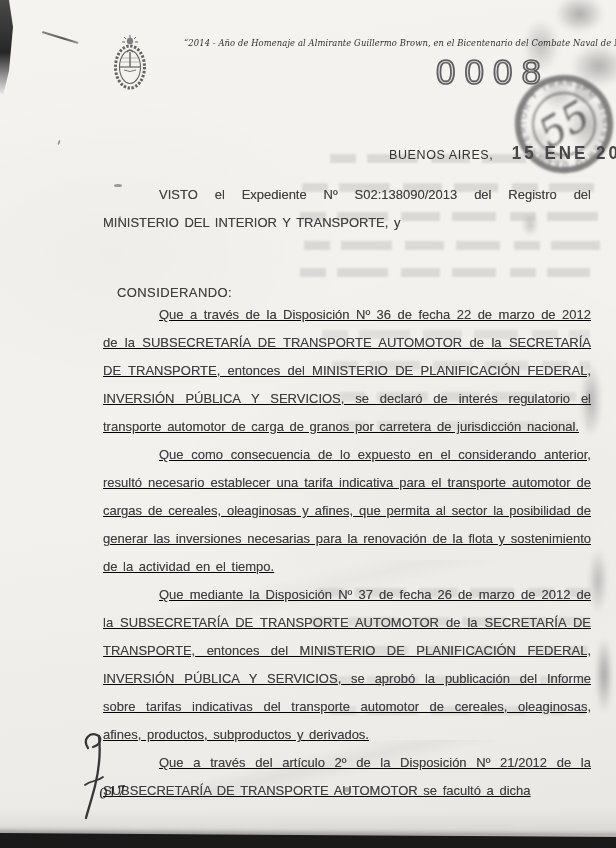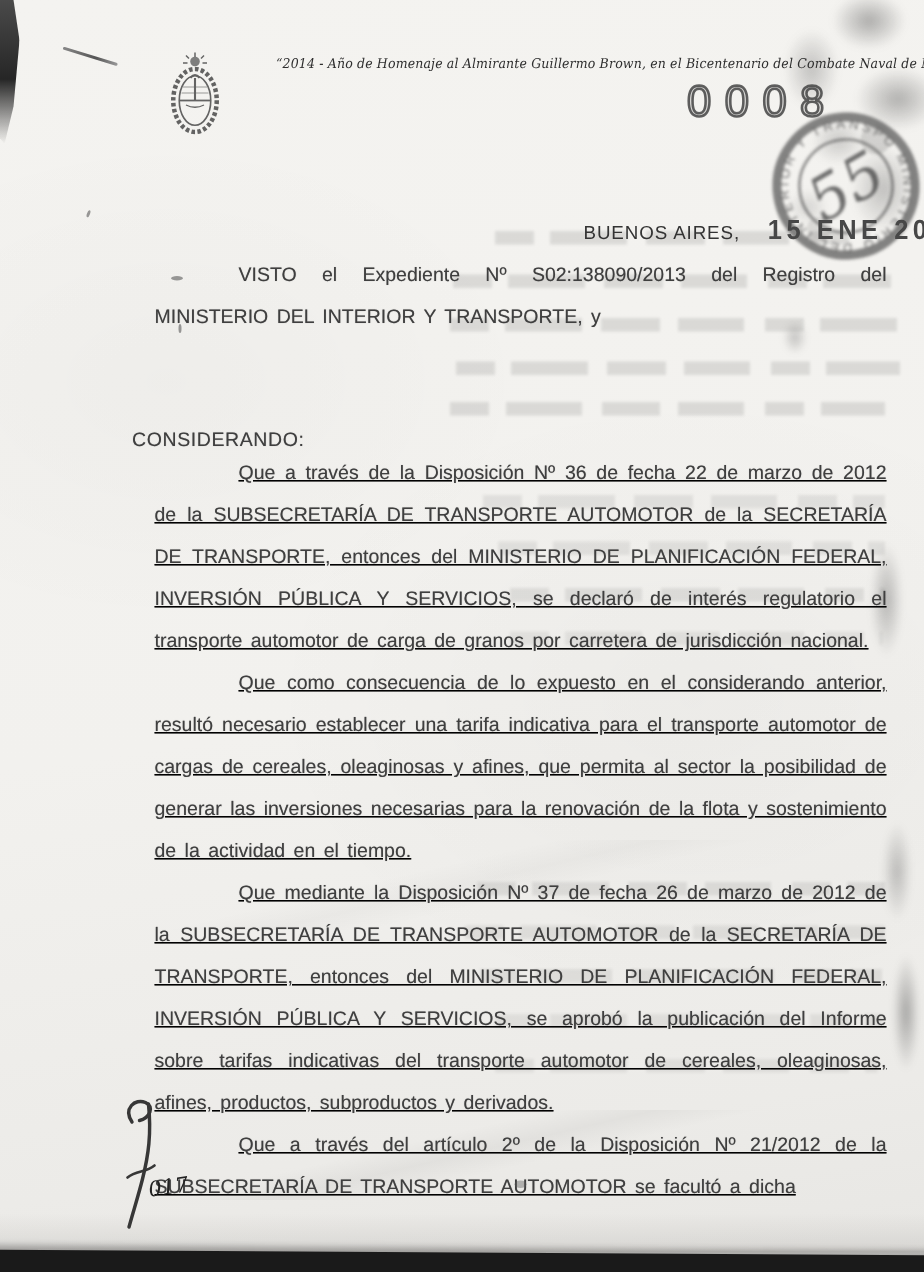--- a/index.html
+++ b/index.html
@@ -52,37 +52,37 @@
   .coat{position:absolute;left:110px;top:34px;opacity:.85;filter:blur(.3px);}
   .quote{position:absolute;left:184px;top:38px;white-space:nowrap;
     font-family:"DejaVu Serif", serif;font-style:italic;font-size:9px;color:#2e2e2e;
     transform:scaleX(.93);transform-origin:left top;letter-spacing:.1px;}
   .letterhead{position:absolute;left:52px;top:85px;width:190px;text-align:center;
     font-family:"DejaVu Serif", serif;font-style:italic;font-weight:600;
     font-size:12.5px;line-height:17px;color:#2b2b2b;letter-spacing:.2px;
     filter:blur(.2px);}
   
   .folio{position:absolute;left:436px;top:52px;
-    font-family:"Liberation Sans", sans-serif;font-size:29px;font-weight:400;
+    font-family:"Liberation Sans", sans-serif;font-size:35px;font-weight:400;
     letter-spacing:9px;color:rgba(90,90,90,.18);
     -webkit-text-stroke:1.7px rgba(62,62,62,.82);
-    filter:blur(.5px);margin-left:22px;}
+    filter:blur(.5px);}
   .roundstamp{position:absolute;left:512px;top:72px;opacity:.78;
     filter:blur(1.1px);transform:rotate(-8deg);}
   .dateline{position:absolute;left:389px;top:144px;white-space:nowrap;}
   .city{font-size:12.5px;color:#333;letter-spacing:.6px;}
   .datestamp{display:inline-block;margin-left:14px;
     font-size:17px;font-weight:700;letter-spacing:3px;color:#474747;
     transform:scaleY(1.08);filter:blur(.35px);}
   
   .bodytext p{margin:0;color:#3f3f3f;font-size:13px;line-height:28px;
     text-align:justify;word-spacing:2px;
     text-shadow:0 0 .5px rgba(70,70,70,.55);}
-  .visto{position:absolute;left:103px;width:488px;top:169px;text-indent:56px;}
-  .consid{position:absolute;left:88px;width:488px;top:279px;letter-spacing:.4px;}
+  .visto{position:absolute;left:103px;width:488px;top:181px;text-indent:56px;}
+  .consid{position:absolute;left:117px;width:488px;top:279px;letter-spacing:.4px;}
   .paras{position:absolute;left:103px;width:488px;top:301px;text-decoration:underline;}
   .paras p{text-indent:56px;}
   
   .penstroke{position:absolute;left:78px;top:730px;opacity:.88;}
   .scribble{position:absolute;left:99px;top:784px;
     font-family:"DejaVu Serif", serif;font-style:italic;font-size:14px;color:#222;
     transform:rotate(-8deg);}
   .scratch{position:absolute;left:42px;top:31px;width:38px;height:2px;
     background:linear-gradient(90deg,#888,#555 60%,#999);
     transform:rotate(17deg);transform-origin:left;border-radius:2px;}

